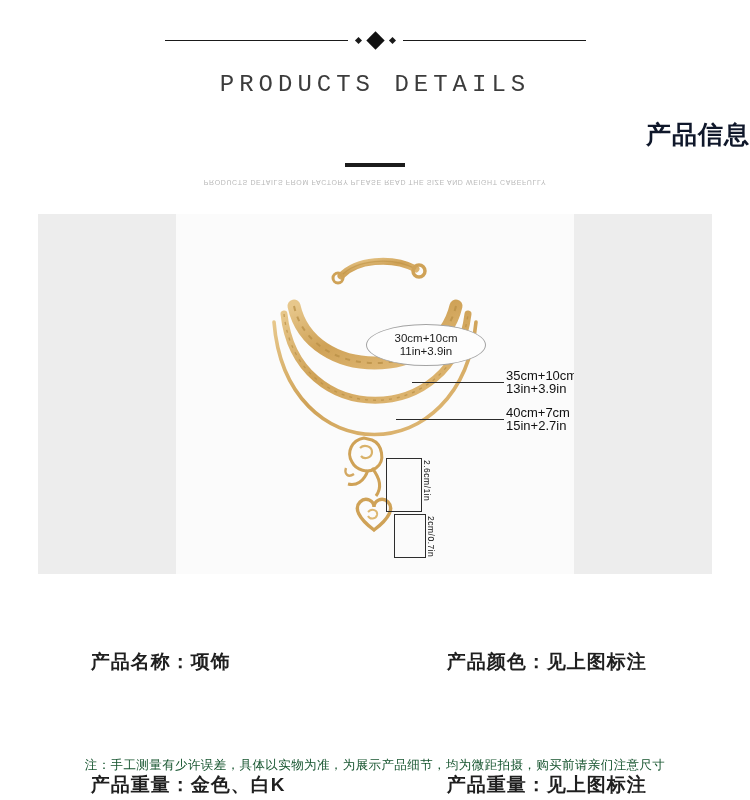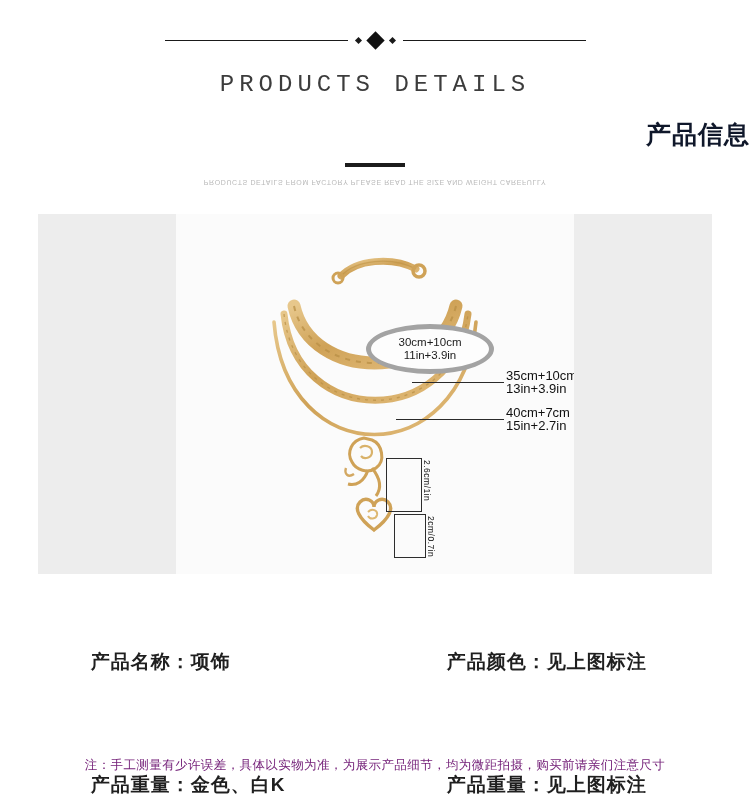--- a/index.html
+++ b/index.html
@@ -111,21 +111,21 @@
     left: 0;
     top: 0;
   }
 
   .size-oval {
     position: absolute;
     left: 190px;
     top: 110px;
     width: 118px;
     height: 40px;
-    border: 5px solid #a3a3a3;
+    border: 1px solid #a3a3a3;
     border-radius: 50%;
     background: #fdfdfd;
     display: flex;
     flex-direction: column;
     align-items: center;
     justify-content: center;
     z-index: 5;
   }
   .size-oval span {
     font-size: 11.5px;
@@ -190,21 +190,21 @@
   .spec-row .k { letter-spacing: 1px; }
   .spec-row .v { letter-spacing: 1px; }
 
   .footnote {
     position: absolute;
     left: 0;
     right: 0;
     bottom: 26px;
     text-align: center;
     font-size: 12.5px;
-    color: #701a75;
+    color: #14532d;
     letter-spacing: 0.4px;
   }
 </style>
 </head>
 <body>
 
 <div class="header">
   <div class="diamond-rule">
     <div class="line"></div>
     <div class="dot"></div>

